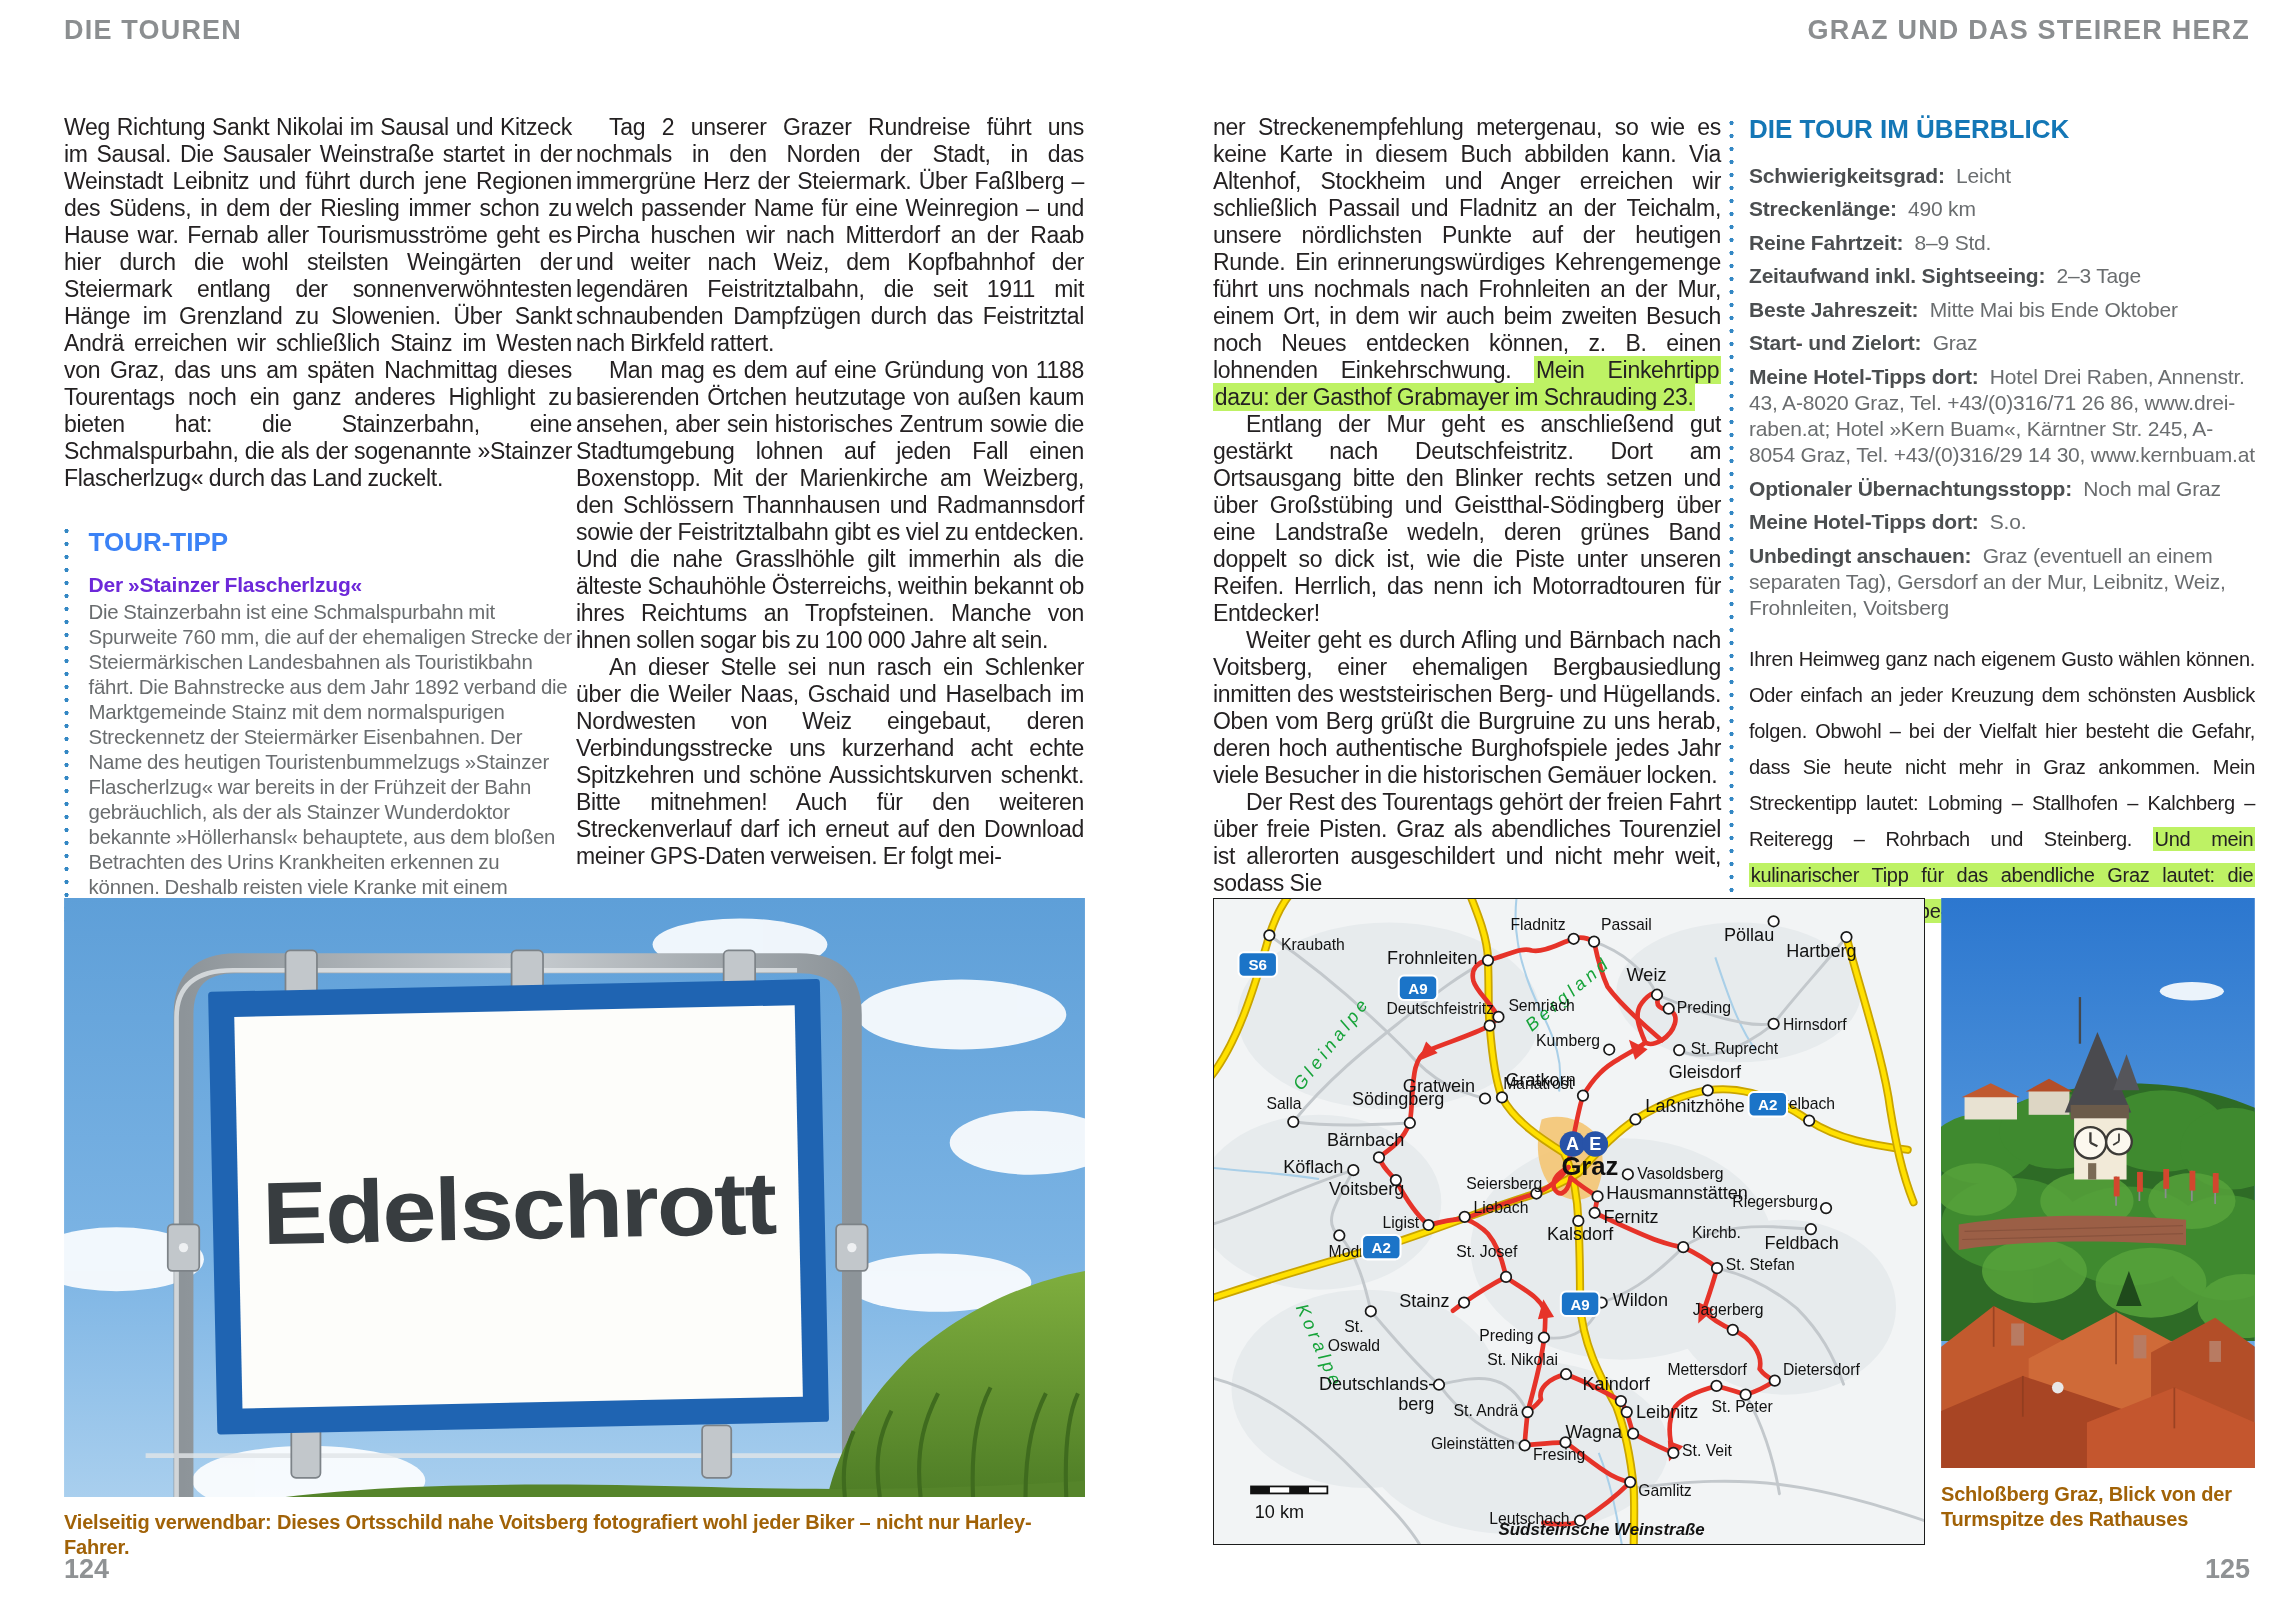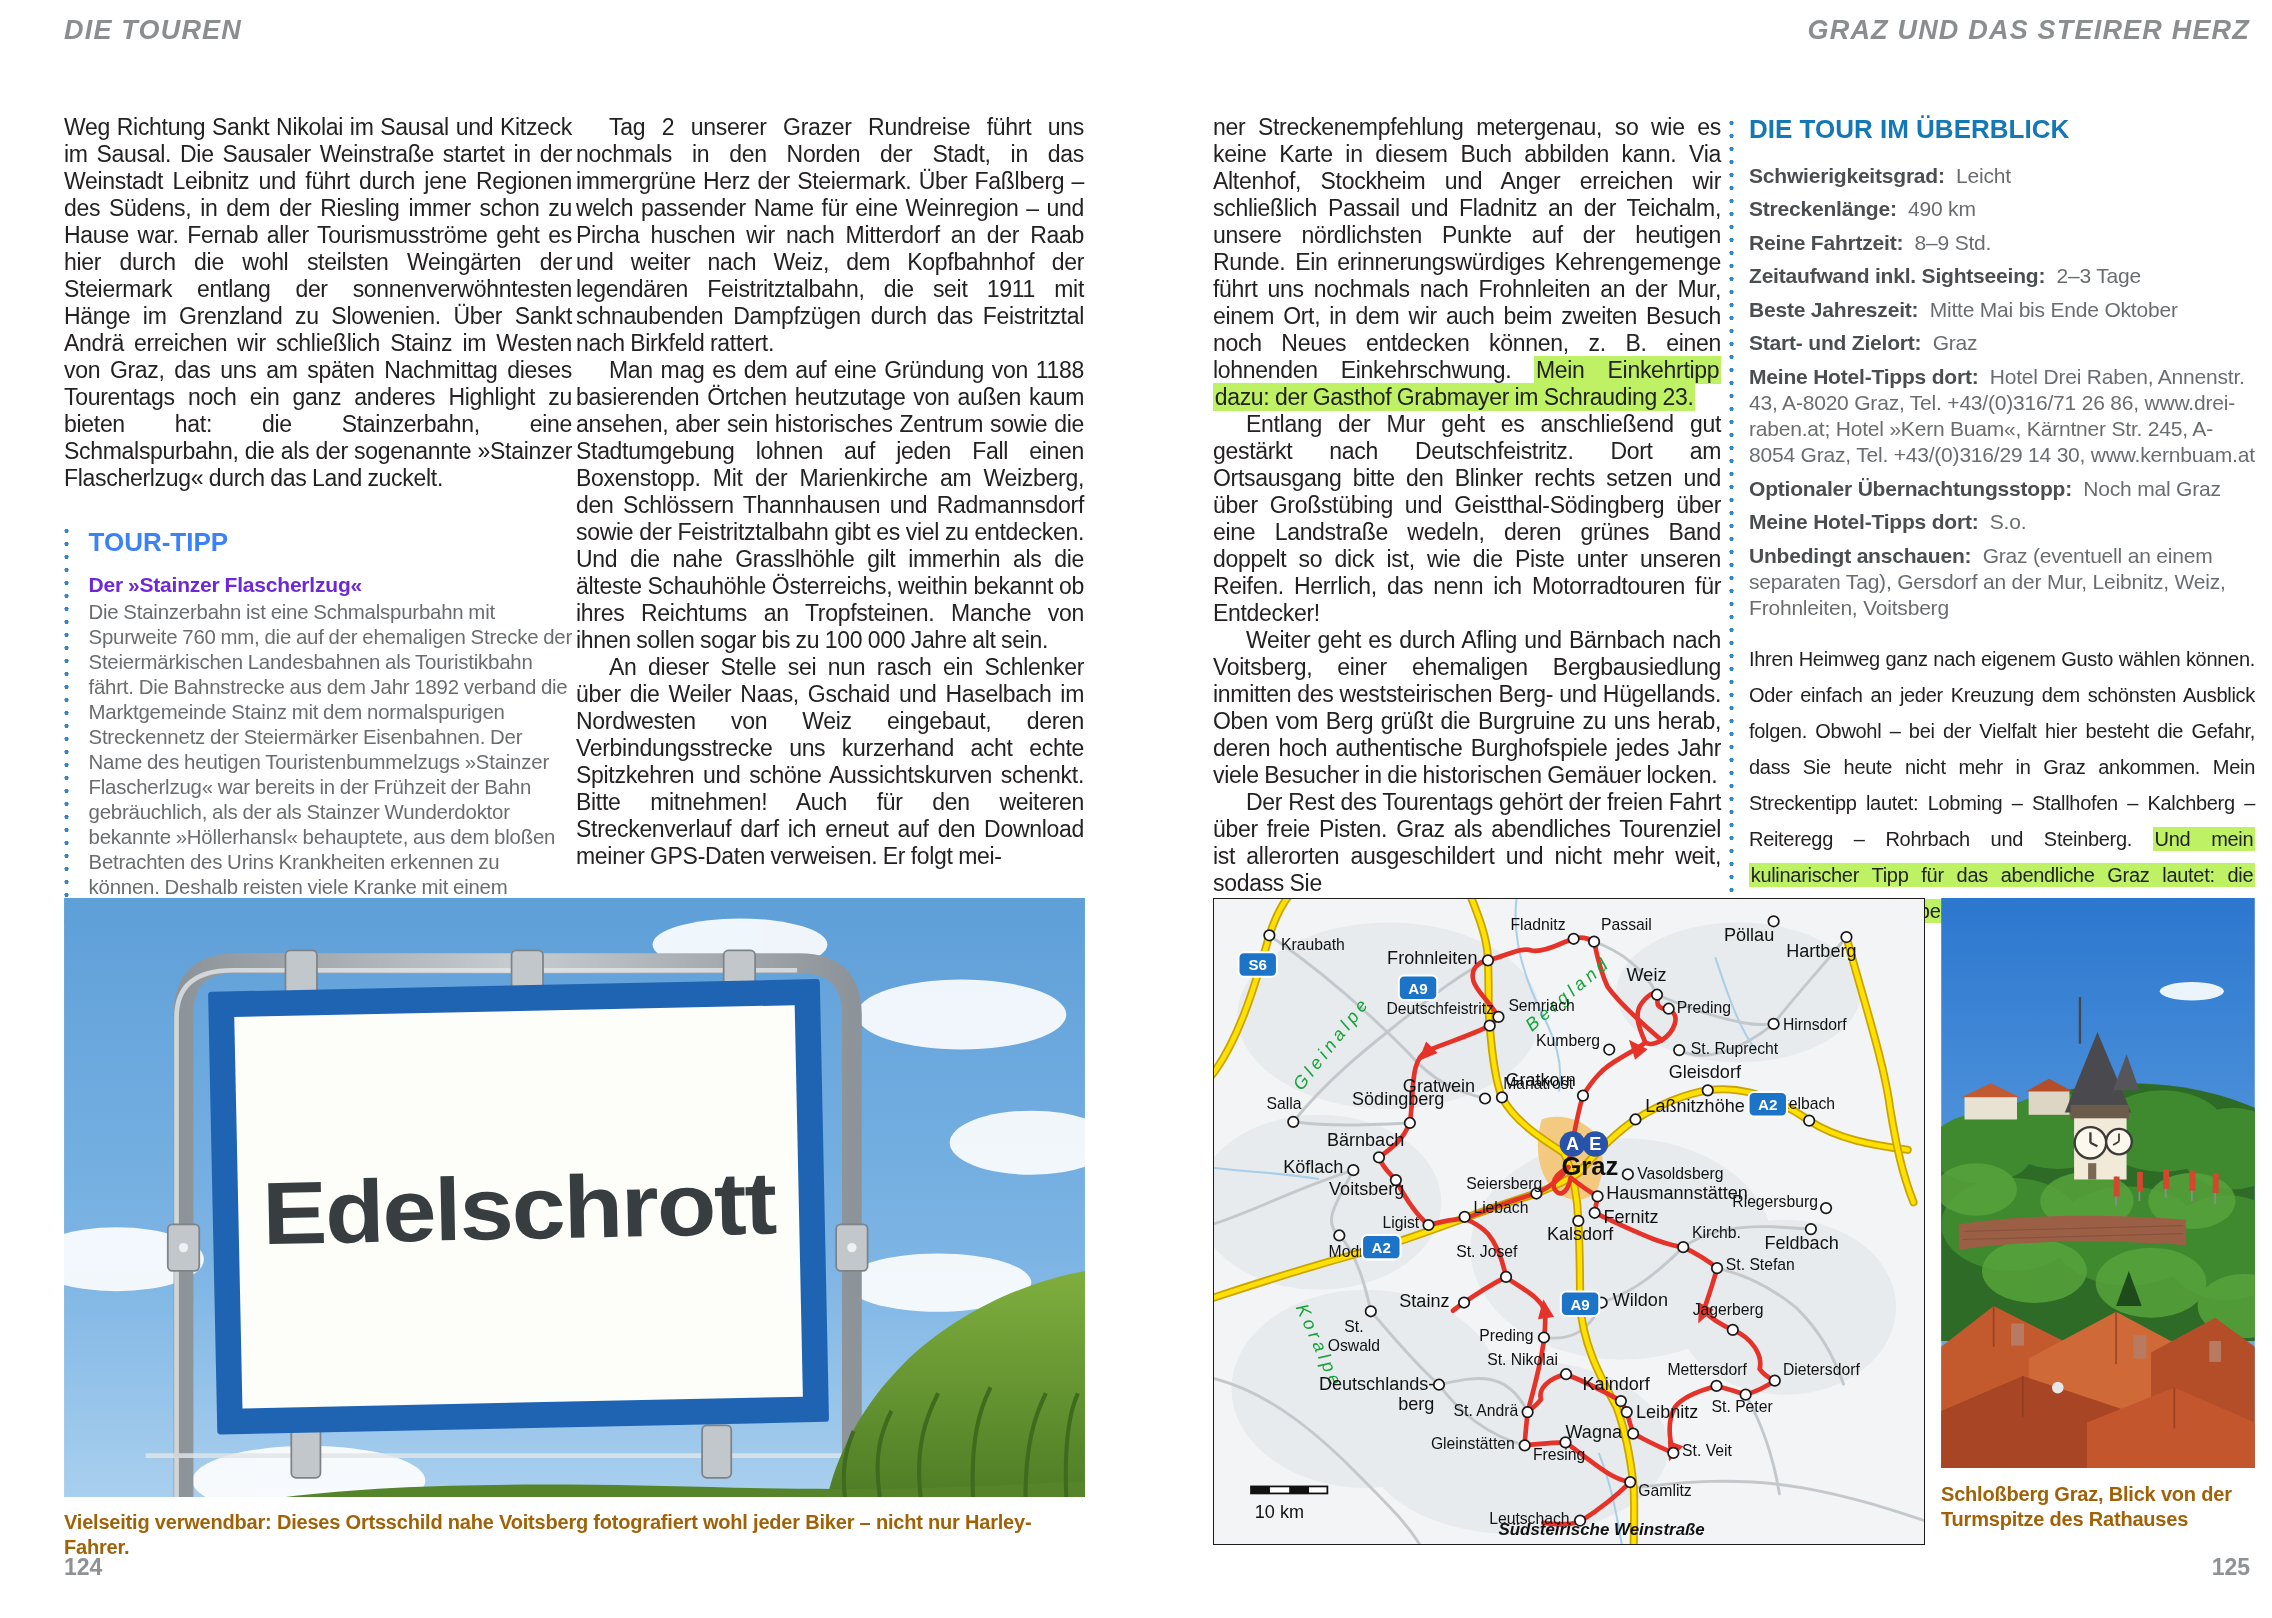--- a/index.html
+++ b/index.html
@@ -1,20 +1,20 @@
 <!DOCTYPE html>
 <html style="font-size:9.3px"><head>
 <meta charset="utf-8">
 <style>
   html,body{margin:0;padding:0;background:#ffffff;}
   .spread{position:relative;width:2273px;height:1618px;background:#ffffff;overflow:hidden;
           font-family:"Liberation Sans",sans-serif;color:#232021;}
   
   .runhead{position:absolute;top:15px;font-size:27px;font-weight:bold;letter-spacing:1.2px;
-           color:#8b8e90;font-family:"Liberation Sans",sans-serif;font-style:italic;}
+           color:#8b8e90;font-family:"Liberation Sans",sans-serif;}
   .runhead.left{left:64px;}
   .runhead.right{right:23px;text-align:right;}
   
   .col{position:absolute;top:114px;width:508px;font-size:23px;line-height:27px;
        text-align:justify;letter-spacing:-0.3px;word-spacing:-0.6px;color:#242122;}
   .col p{margin:0;}
   .col p.ind{text-indent:33px;}
   #col1{left:64px;}
   #col2{left:576px;}
   #col3{left:1213px;}
@@ -39,21 +39,21 @@
   .cont{position:absolute;left:1749px;top:621px;width:506px;font-size:20px;line-height:36px;
         text-align:justify;letter-spacing:-0.3px;word-spacing:-0.6px;color:#242122;}
   
   .photoL{position:absolute;left:64px;top:898px;width:1021px;height:599px;}
   .photoR{position:absolute;left:1941px;top:898px;width:314px;height:570px;}
   .mapbox{position:absolute;left:1213px;top:898px;width:712px;height:647px;border:1.2px solid #1c1c1c;
           background:#f2f4f5;box-sizing:border-box;}
   .cap{position:absolute;font-weight:bold;font-size:20px;line-height:24.5px;color:#a16207;letter-spacing:-0.2px;}
   #capL{left:64px;top:1510px;width:1021px;}
   #capR{left:1941px;top:1482px;width:314px;}
-  .pagenum{position:absolute;top:1554px;font-size:23px;font-weight:bold;color:#8f9294;}
+  .pagenum{position:absolute;top:1554px;font-size:27px;font-weight:bold;color:#8f9294;}
   #pnL{left:64px;}
   #pnR{right:23px;text-align:right;}
   
   .map-town{font-size:27px;fill:#111;font-family:"Liberation Sans",sans-serif;}
   .map-town.big{font-size:31px;}
   .map-city{font-size:44px;font-weight:bold;fill:#111;}
   .map-region{font-size:31px;font-style:italic;fill:#16a339;letter-spacing:7px;}
   .map-badge{font-size:26px;font-weight:bold;fill:#fff;}
   .map-node{font-size:31px;font-weight:bold;fill:#fff;}
   .map-scale{font-size:31px;fill:#111;}

